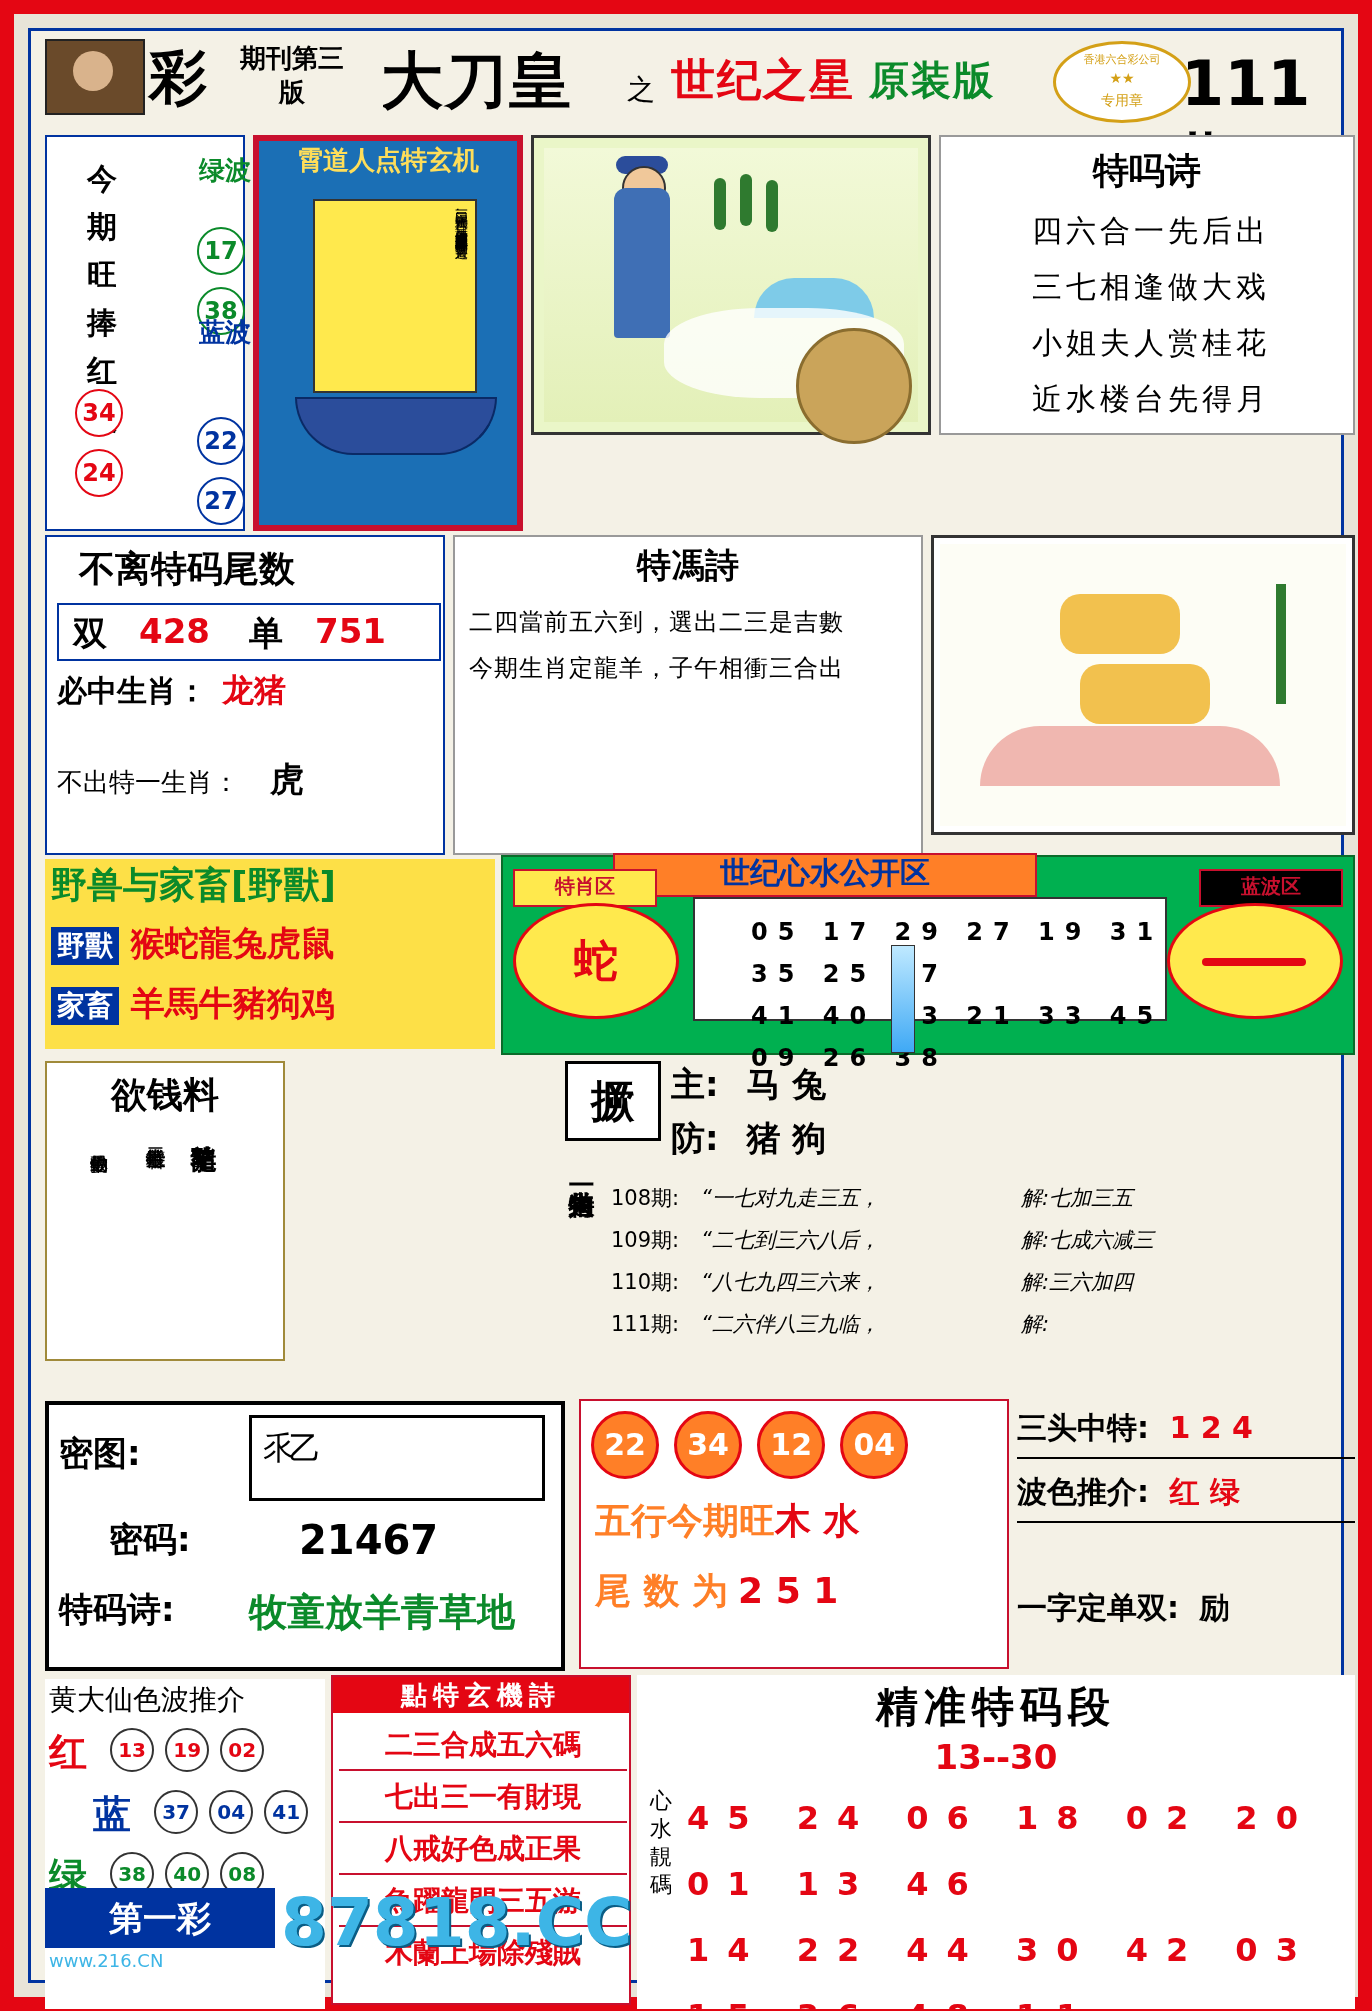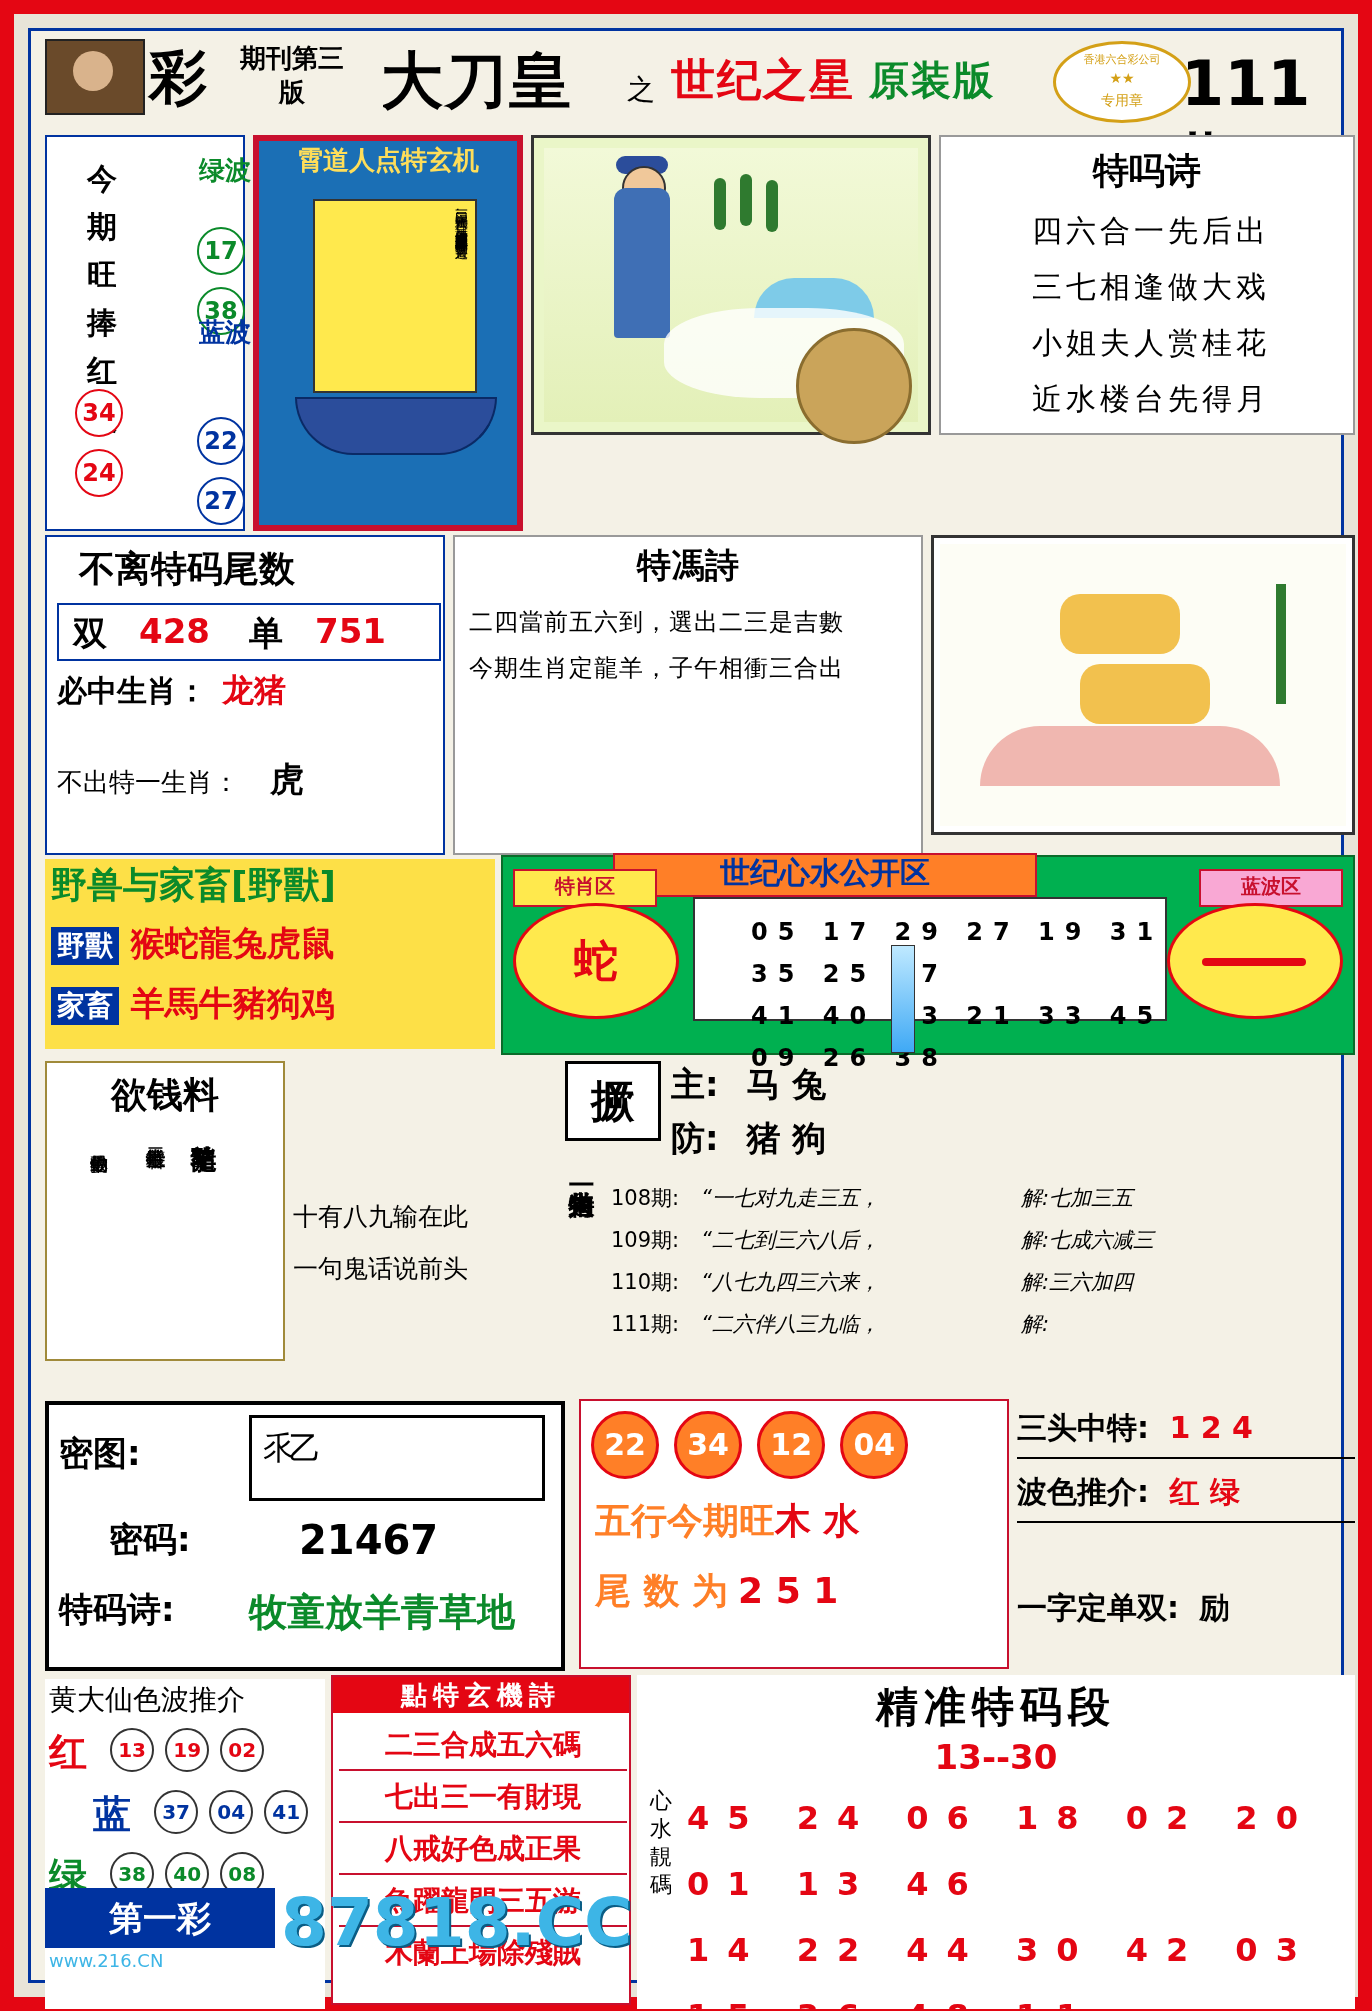--- a/index.html
+++ b/index.html
@@ -105,21 +105,21 @@
   .b8 .row{position:absolute;left:6px;font-size:34px;font-weight:bold;}
   .b8 .tag{display:inline-block;background:#0033a0;color:#fff;padding:0 6px;font-size:28px;}
   .b8 .beasts{color:#e40613;}
   .b8 .dom{color:#e40613;}
 
   .b9{left:470px;top:824px;width:854px;height:200px;background:#00b050;border:2px solid #0a6b2a;}
   .b9 .hdr{position:absolute;left:110px;top:-4px;width:420px;height:40px;background:#ff7f27;border:2px solid #c8102e;color:#0033a0;font-size:30px;font-weight:bold;text-align:center;line-height:36px;}
   .b9 .leftbadge{position:absolute;left:10px;top:46px;width:160px;height:110px;background:#ffe94d;border-radius:50%;border:3px solid #e40613;text-align:center;}
   .b9 .leftbadge span{font-size:44px;color:#e40613;font-weight:bold;line-height:110px;}
   .b9 .lbl{position:absolute;left:10px;top:12px;width:140px;height:34px;background:#ffe94d;border:2px solid #c8102e;color:#c8102e;font-size:20px;font-weight:bold;text-align:center;line-height:30px;}
-  .b9 .rbl{position:absolute;right:10px;top:12px;width:140px;height:34px;background:#f9a8d4;border:2px solid #c8102e;color:#c8102e;font-size:20px;font-weight:bold;text-align:center;line-height:30px;margin-left:29px;}
+  .b9 .rbl{position:absolute;right:10px;top:12px;width:140px;height:34px;background:#000000;border:2px solid #c8102e;color:#c8102e;font-size:20px;font-weight:bold;text-align:center;line-height:30px;margin-left:29px;}
   .b9 .rightbadge{position:absolute;right:10px;top:46px;width:170px;height:110px;background:#ffe94d;border-radius:50%;border:3px solid #e40613;}
   .b9 .rightbadge .dash{position:absolute;left:32px;top:52px;width:104px;height:8px;background:#e40613;border-radius:4px;}
   .b9 .numbox{position:absolute;left:190px;top:40px;width:470px;height:120px;background:#fff;border:2px solid #333;}
   .b9 .numbox .nr{font-size:24px;color:#000;letter-spacing:10px;line-height:42px;padding-left:16px;font-weight:bold;}
   .b9 .therm{position:absolute;left:196px;top:46px;width:22px;height:106px;background:linear-gradient(#bfe9ff,#3fa9f5);border:1px solid #333;}
 
   
   .b10{left:14px;top:1030px;width:240px;height:300px;background:#fff;border:2px solid #a08a3a;}
   .b10 .t{position:absolute;left:0;top:8px;width:100%;text-align:center;font-size:36px;font-weight:bold;color:#000;}
   .b10 .v1{position:absolute;left:140px;top:62px;font-size:26px;writing-mode:vertical-rl;height:200px;color:#000;font-weight:bold;}
@@ -312,24 +312,20 @@
         </div>
   </div>
 
   <div class="box b10">
     <div class="t">欲钱料</div>
     <div class="v1">龍羊豬</div>
     <div class="v2">欲錢看十二生肖</div>
     <div class="v3">中最愛你的動物</div>
   </div>
 
-  <div class="box b11">
-    <div>十有八九输在此</div>
-    <div>一句鬼话说前头</div>
-  </div>
 
   <div class="box b12"><span>撅</span></div>
   <div class="box b13">
     <div class="ln"><span>主:</span>
       <span style="padding-left:16px;">马 兔</span></div>
     <div class="ln"><span>防:</span>
       <span style="padding-left:16px;">猪 狗</span></div>
   </div>
 
   <div class="box b14">

